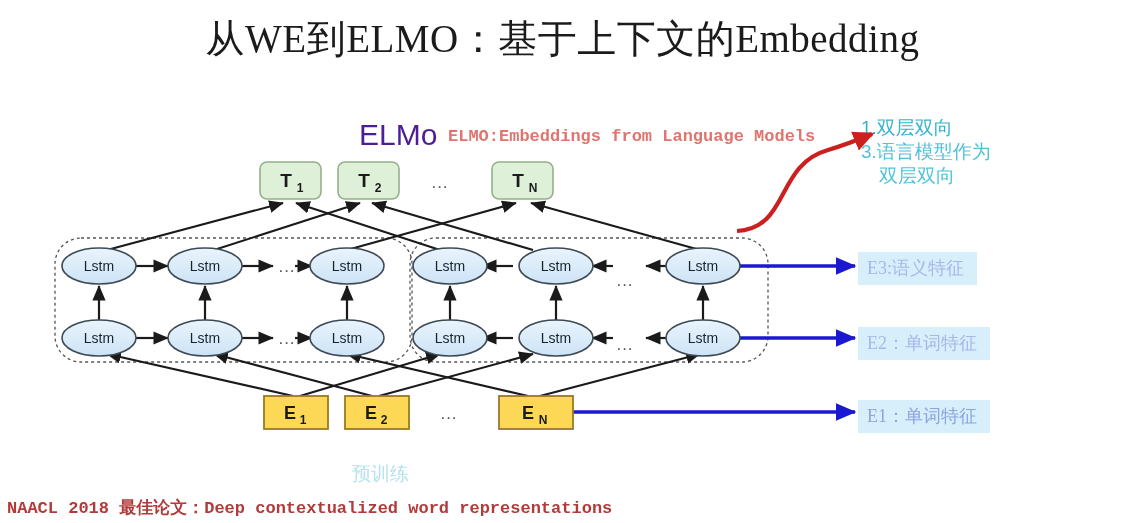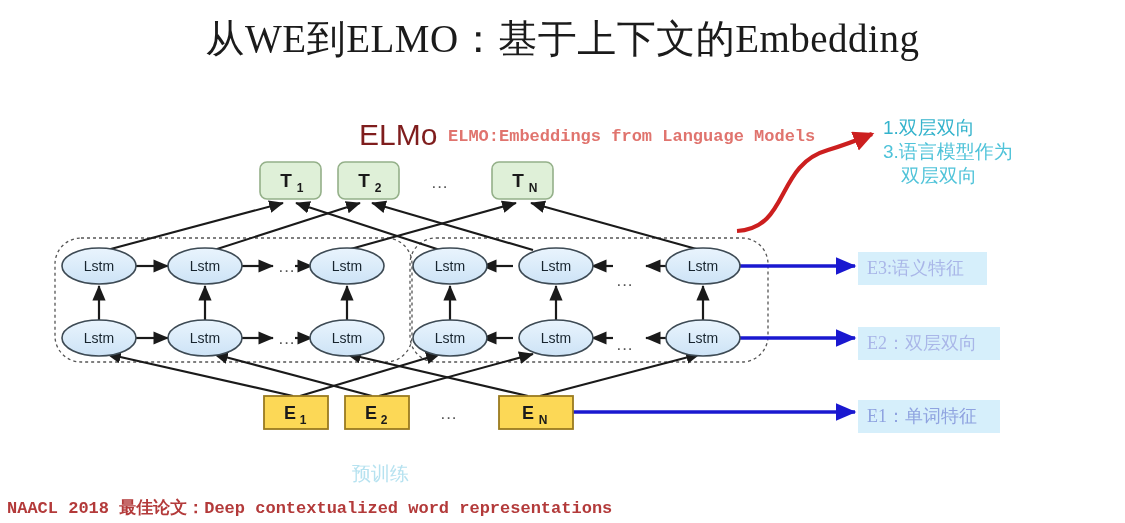--- a/index.html
+++ b/index.html
@@ -31,53 +31,53 @@
     color: #1b1b1b;
     letter-spacing: 0.5px;
     white-space: nowrap;
   }
   .elmo-word {
     position: absolute;
     left: 359px;
     top: 118px;
     font-family: "Liberation Sans", sans-serif;
     font-size: 30px;
-    color: #7f1d1d;
+    color: #4c1d95;
     letter-spacing: 0px;
     white-space: nowrap;
   }
   .elmo-expansion {
     position: absolute;
     left: 448px;
     top: 127px;
     font-family: "Liberation Mono", monospace;
     font-size: 17px;
     font-weight: bold;
     color: #e0746e;
     white-space: nowrap;
   }
   .side-note {
     position: absolute;
-    left: 883px;
+    left: 861px;
     top: 116px;
     width: 230px;
     font-family: "Liberation Sans", sans-serif;
     font-size: 19px;
     line-height: 24px;
     color: #4fc3d9;
     white-space: nowrap;
   }
   .side-note .dark { color: #34b3cc; }
   .e-label {
     position: absolute;
     background: #d6effb;
     color: #a9b6e8;
     font-family: "Liberation Serif", serif;
     font-size: 18px;
-    padding: 4px 23px 5px 9px;
+    padding: 4px 13px 5px 9px;
     white-space: nowrap;
     box-sizing: border-box;
   }
   #e-label-3 { left: 858px; top: 252px; }
   #e-label-2 { left: 858px; top: 327px; }
   #e-label-1 { left: 858px; top: 400px; color:#8fa3e0; }
   .pretrain-note {
     position: absolute;
     left: 352px;
     top: 454px;
@@ -126,21 +126,21 @@
   <div class="elmo-word">ELMo</div>
   <div class="elmo-expansion">ELMO:Embeddings from Language Models</div>
 
   <div class="side-note">
     <div><span class="dark">1.双层双向</span></div>
     <div>3.语言模型作为</div>
     <div style="padding-left:18px">双层双向</div>
   </div>
 
   <div class="e-label" id="e-label-3">E3:语义特征</div>
-  <div class="e-label" id="e-label-2">E2：双层双向</div>
+  <div class="e-label" id="e-label-2">E2：单词特征</div>
   <div class="e-label" id="e-label-1">E1：单词特征</div>
 
   <div class="pretrain-note">预训练</div>
   <div class="paper-note">NAACL 2018 最佳论文：Deep contextualized word representations</div>
 
   <svg id="diagram" width="1125" height="523" style="position:absolute;left:0;top:0;">
     <defs>
       <marker id="ah" markerWidth="8" markerHeight="8" refX="6.6" refY="3" orient="auto" markerUnits="strokeWidth">
         <path d="M0,0 L7,3 L0,6 z" fill="#1a1a1a"></path>
       </marker>

